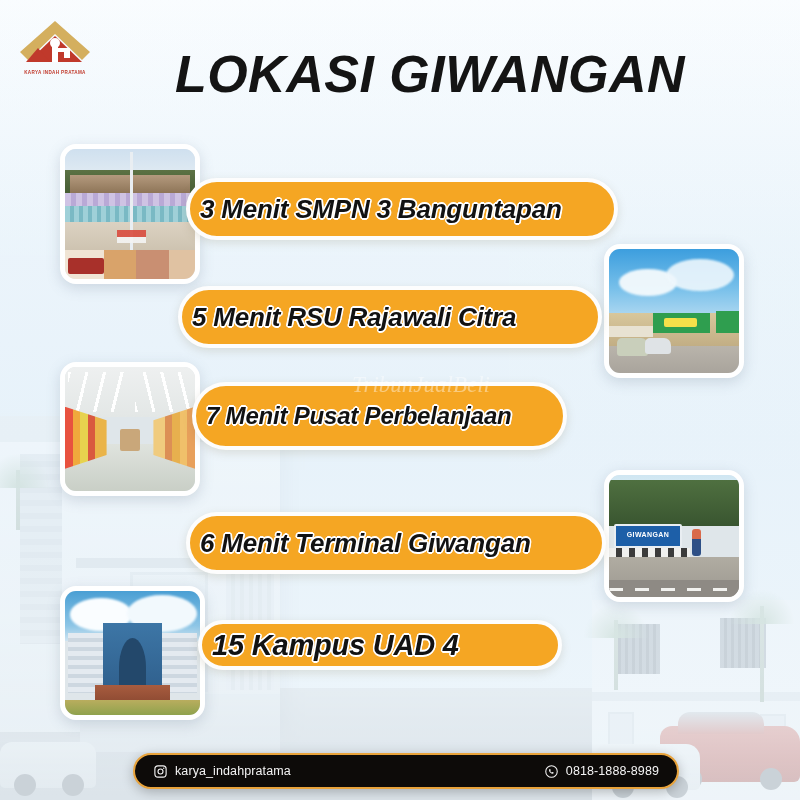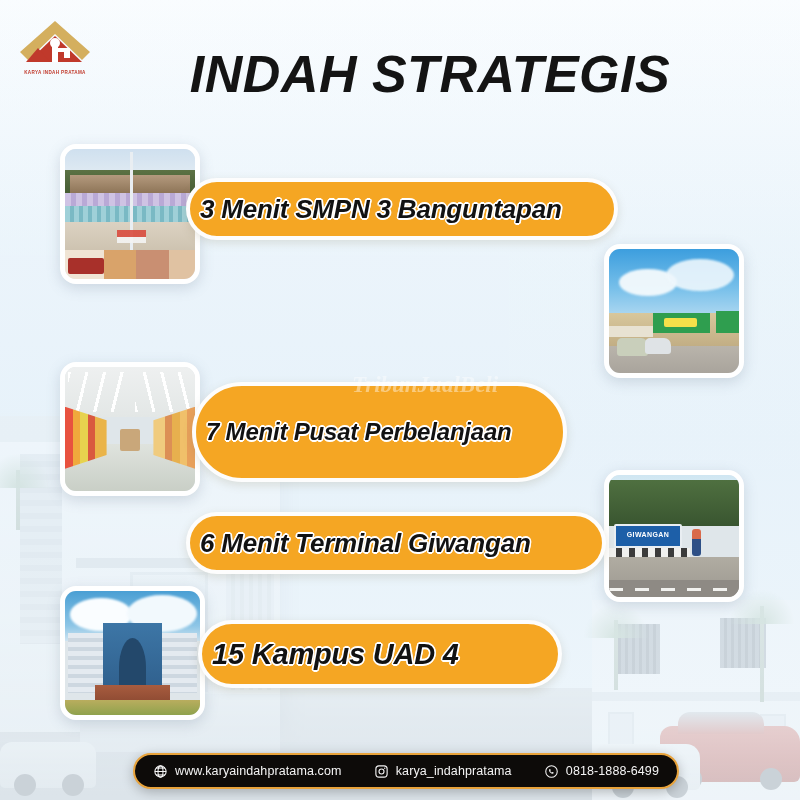--- a/index.html
+++ b/index.html
@@ -290,30 +290,30 @@
     font-size:26px; font-weight:bold; font-style:italic;
     color:#121212; letter-spacing:-.2px; text-align:center;
     line-height:1.18;
     text-shadow:
        1.6px 0 0 #fff, -1.6px 0 0 #fff, 0 1.6px 0 #fff, 0 -1.6px 0 #fff,
        1.2px 1.2px 0 #fff, -1.2px 1.2px 0 #fff, 1.2px -1.2px 0 #fff, -1.2px -1.2px 0 #fff;
     padding:0 10px;
   }
   .pill.p1 { left:186px; top:178px; width:432px; height:62px; }
   .pill.p2 { left:178px; top:286px; width:424px; height:62px; }
-  .pill.p3 { left:192px; top:382px; width:375px; height:100px; }
+  .pill.p3 { left:192px; top:382px; width:375px; height:68px; }
   .pill.p3 .pill-text { font-size:24px; }
   .pill.p4 { left:186px; top:512px; width:420px; height:62px; }
-  .pill.p5 { left:198px; top:620px; width:364px; height:68px; }
+  .pill.p5 { left:198px; top:620px; width:364px; height:50px; }
   .pill.p5 .pill-text { font-size:29px; }
 
   
   .watermark {
     position:absolute; left:352px; top:372px;
-    font-size:23px; font-weight:bold; font-style:italic;
+    font-size:23px; font-weight:normal; font-style:italic;
     color:rgba(255,255,255,.42);
     z-index:6; pointer-events:none; white-space:nowrap;
     font-family:"Liberation Serif", serif;
   }
 
   
   .footer {
     position:absolute; left:133px; top:753px; width:546px; height:36px;
     background:#0d0b09;
     border:2px solid #e8a33b;
@@ -382,21 +382,21 @@
         <path d="M39 18 L66 44 L12 44 Z" fill="#C0392B"></path>
         <path d="M22 30 L34 44 L10 44 Z" fill="#C0392B"></path>
         <circle cx="39" cy="25" r="5" fill="#FFFFFF"></circle>
         <rect x="36" y="29" width="6" height="15" fill="#FFFFFF"></rect>
         <path d="M42 30 L54 30 L54 40 L48 40 L48 34 L42 34 Z" fill="#FFFFFF"></path>
       </svg>
     </div>
     <div class="logo-text">KARYA INDAH PRATAMA</div>
   </div>
 
-  <div class="title">INDAH STRATEGIS</div>
+  <div class="title">LOKASI GIWANGAN</div>
 
   <div class="photo p-school">
     <div class="ph-inner">
       <div class="sch-sky"></div>
         <div class="sch-trees"></div>
         <div class="sch-bld"></div>
       <div class="sch-rows"></div>
         <div class="sch-rows2"></div>
         <div class="sch-field"></div>
       <div class="sch-pole"></div>
@@ -460,68 +460,59 @@
         <div class="cmp-arch"></div>
       <div class="cmp-base"></div>
         <div class="cmp-grnd"></div>
     </div>
   </div>
 
   <div class="pill p1">
     <div class="pill-text">3 Menit SMPN 3 Banguntapan</div>
   </div>
 
+  <div class="pill p2">
+    <div class="pill-text">5 Menit RSU Rajawali Citra</div>
+  </div>
 
   <div class="pill p3">
     <div class="pill-text">
       <span>7 Menit Pusat Perbelanjaan</span><br>
     </div>
   </div>
 
   <div class="pill p4">
     <div class="pill-text">6 Menit Terminal Giwangan</div>
   </div>
 
   <div class="pill p5">
     <div class="pill-text">15 Kampus UAD 4</div>
   </div>
 
   <div class="watermark">TribunJualBeli</div>
 
   <div class="footer">
 
-    <div class="fitem">
-      <span class="ficon">
-        <svg viewBox="0 0 24 24" fill="none" stroke="currentColor" stroke-width="1.7">
-          <circle cx="12" cy="12" r="9"></circle>
-          <ellipse cx="12" cy="12" rx="4" ry="9"></ellipse>
-          <line x1="3" y1="12" x2="21" y2="12"></line>
-          <line x1="4.8" y1="6.5" x2="19.2" y2="6.5"></line>
-          <line x1="4.8" y1="17.5" x2="19.2" y2="17.5"></line>
-        </svg>
-      </span>
-      <span class="fitem-text">www.karyaindahpratama.com</span>
-    </div>
 
     <div class="fitem">
       <span class="ficon">
         <svg viewBox="0 0 24 24" fill="none" stroke="currentColor" stroke-width="1.8">
           <rect x="3" y="3" width="18" height="18" rx="5"></rect>
           <circle cx="12" cy="12" r="4"></circle>
           <circle cx="17.2" cy="6.8" r="1.1" fill="currentColor" stroke="none"></circle>
         </svg>
       </span>
       <span class="fitem-text">karya_indahpratama</span>
     </div>
 
     <div class="fitem">
       <span class="ficon">
         <svg viewBox="0 0 24 24" fill="none" stroke="currentColor" stroke-width="1.7">
           <circle cx="12" cy="12" r="9.2"></circle>
           <path d="M8.6 8.2c.5-.5 1.1-.4 1.4.1l.7 1.2c.2.4.1.7-.2 1l-.5.5c.5 1.1 1.4 2 2.5 2.5l.5-.5c.3-.3.6-.4 1-.2l1.2.7c.5.3.6.9.1 1.4-.8.8-2 .9-3.3.3-1.5-.7-2.9-2.1-3.6-3.6-.6-1.3-.5-2.6.2-3.4z" fill="currentColor" stroke="none"></path>
         </svg>
       </span>
-      <span class="fitem-text">0818-1888-6499</span>
+      <span class="fitem-text">0818-1888-8989</span>
     </div>
 
   </div>
 
 </div>
 
 </body></html>

